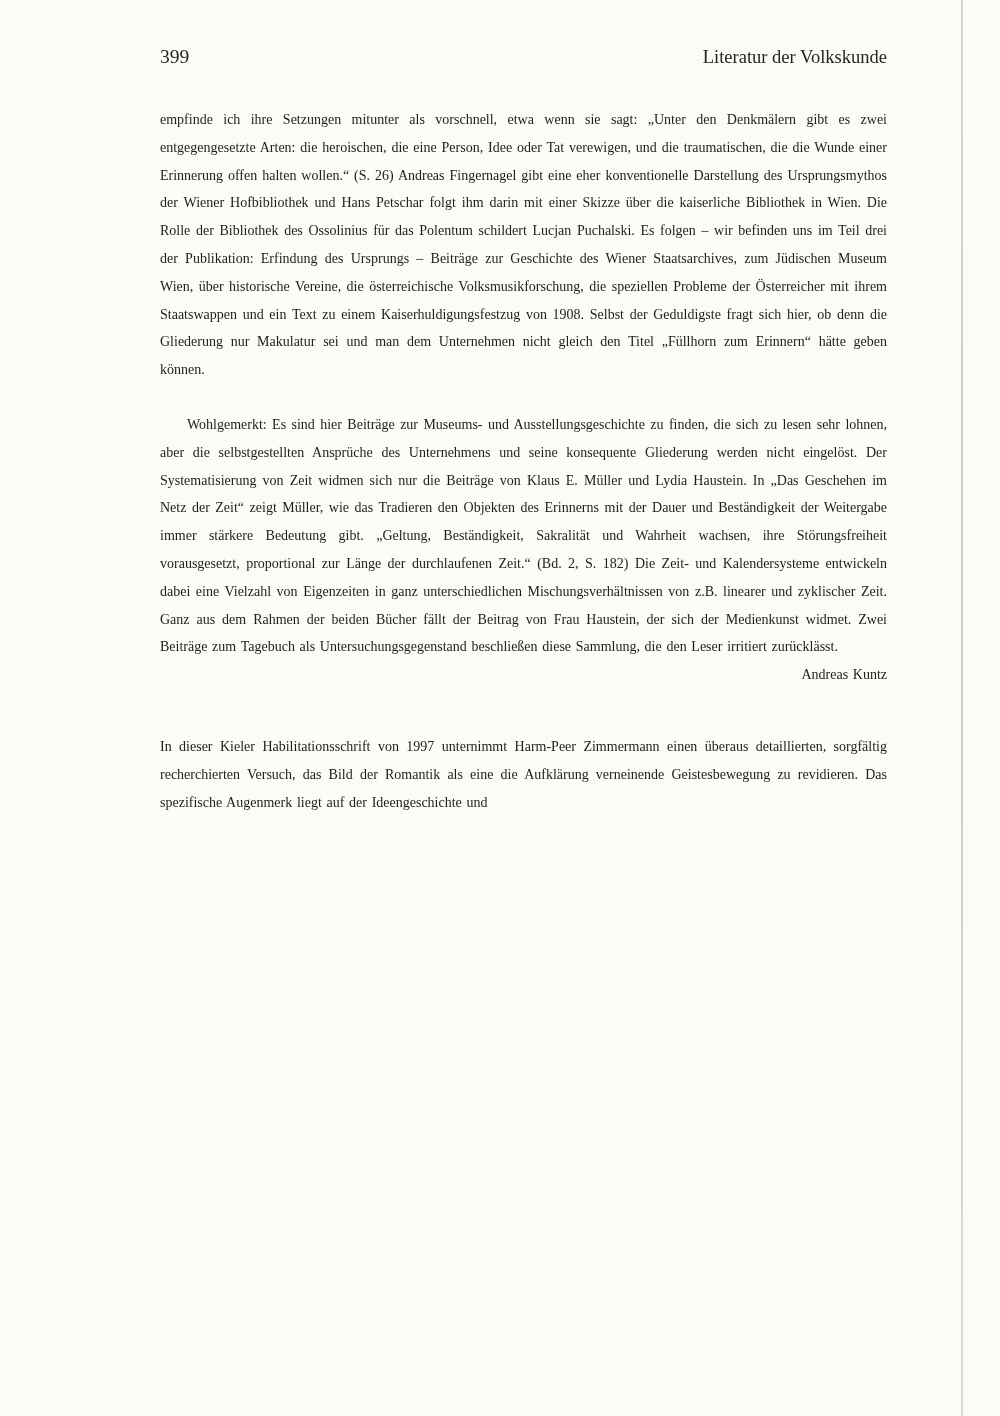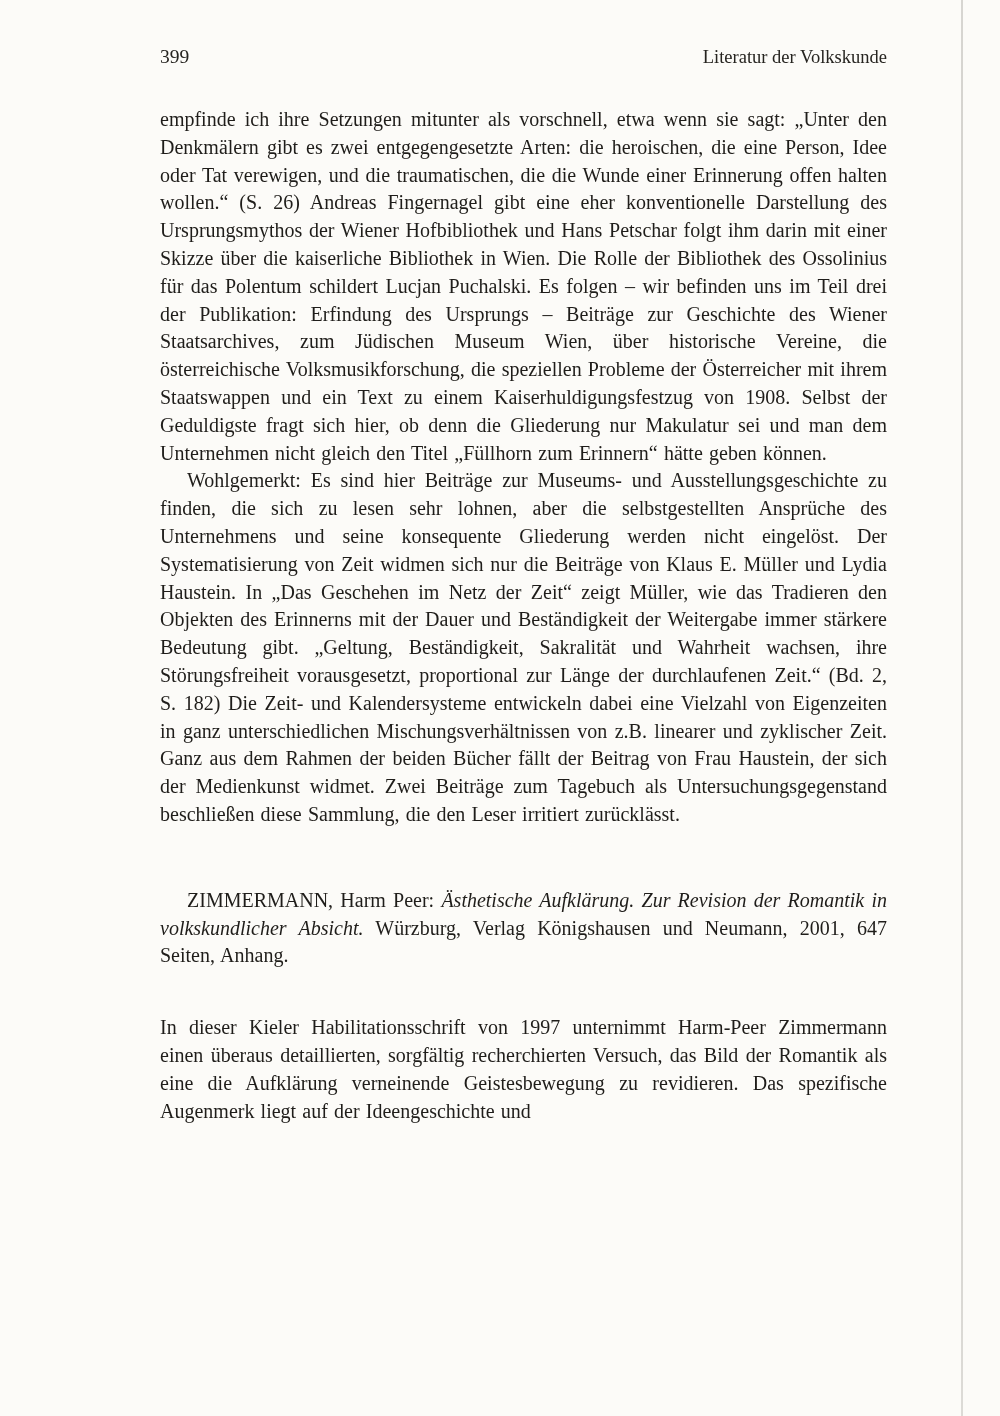--- a/index.html
+++ b/index.html
@@ -41,31 +41,32 @@
   }
   .page-header .issue {
     flex: 1;
     text-align: right;
   }
   .text-block {
     position: absolute;
     top: 106px;
     left: 160px;
     width: 727px;
-    font-size: 20px;
+    font-size: 14px;
     line-height: 27.8px;
     text-align: justify;
     word-spacing: 1.2px;
     hyphens: auto;
   }
   p.para {
     margin: 0;
   }
   p.indent {
     text-indent: 27px;
+    margin-top: 27px;
   }
   p.signature {
     margin: 0;
     text-align: right;
   }
   p.citation {
     margin-top: 58px;
   }
   p.citation em {
     font-style: italic;
@@ -89,21 +90,21 @@
 <div class="page">
 
   <header class="page-header">
     <span class="page-number">399</span>
     <span class="running-title">Literatur der Volkskunde</span>
   </header>
 
   <main class="text-block">
     <p class="para">empfinde ich ihre Setzungen mitunter als vorschnell, etwa wenn sie sagt: „Unter den Denkmälern gibt es zwei entgegengesetzte Arten: die heroischen, die eine Person, Idee oder Tat verewigen, und die traumatischen, die die Wunde einer Erinnerung offen halten wollen.“ (S. 26) Andreas Fingernagel gibt eine eher konventionelle Darstellung des Ursprungsmythos der Wiener Hofbibliothek und Hans Petschar folgt ihm darin mit einer Skizze über die kaiserliche Bibliothek in Wien. Die Rolle der Bibliothek des Ossolinius für das Polentum schildert Lucjan Puchalski. Es folgen – wir befinden uns im Teil drei der Publikation: Erfindung des Ursprungs – Beiträge zur Geschichte des Wiener Staatsarchives, zum Jüdischen Museum Wien, über historische Vereine, die österreichische Volksmusikforschung, die speziellen Probleme der Österreicher mit ihrem Staatswappen und ein Text zu einem Kaiserhuldigungsfestzug von 1908. Selbst der Geduldigste fragt sich hier, ob denn die Gliederung nur Makulatur sei und man dem Unternehmen nicht gleich den Titel „Füllhorn zum Erinnern“ hätte geben können.</p>
     <p class="para indent">Wohlgemerkt: Es sind hier Beiträge zur Museums- und Ausstellungsgeschichte zu finden, die sich zu lesen sehr lohnen, aber die selbstgestellten Ansprüche des Unternehmens und seine konsequente Gliederung werden nicht eingelöst. Der Systematisierung von Zeit widmen sich nur die Beiträge von Klaus E. Müller und Lydia Haustein. In „Das Geschehen im Netz der Zeit“ zeigt Müller, wie das Tradieren den Objekten des Erinnerns mit der Dauer und Beständigkeit der Weitergabe immer stärkere Bedeutung gibt. „Geltung, Beständigkeit, Sakralität und Wahrheit wachsen, ihre Störungsfreiheit vorausgesetzt, proportional zur Länge der durchlaufenen Zeit.“ (Bd. 2, S. 182) Die Zeit- und Kalendersysteme entwickeln dabei eine Vielzahl von Eigenzeiten in ganz unterschiedlichen Mischungsverhältnissen von z.B. linearer und zyklischer Zeit. Ganz aus dem Rahmen der beiden Bücher fällt der Beitrag von Frau Haustein, der sich der Medienkunst widmet. Zwei Beiträge zum Tagebuch als Untersuchungsgegenstand beschließen diese Sammlung, die den Leser irritiert zurücklässt.</p>
+    <p class="signature">Andreas Kuntz</p>
 
-    <p class="para citation indent"><span>ZIMMERMANN, Harm Peer: </span><em>Ästhetische Aufklärung. Zur Revision der Romantik in volkskundlicher Absicht.</em><span> Würzburg, Verlag Königshausen und Neumann, 2001, 647 Seiten, Anhang.</span></p>
 
     <p class="para opening">In dieser Kieler Habilitationsschrift von 1997 unternimmt Harm-Peer Zimmermann einen überaus detaillierten, sorgfältig recherchierten Versuch, das Bild der Romantik als eine die Aufklärung verneinende Geistesbewegung zu revidieren. Das spezifische Augenmerk liegt auf der Ideengeschichte und</p>
   </main>
 
   <div class="scan-edge"></div>
 
 </div>
 
 </body></html>

